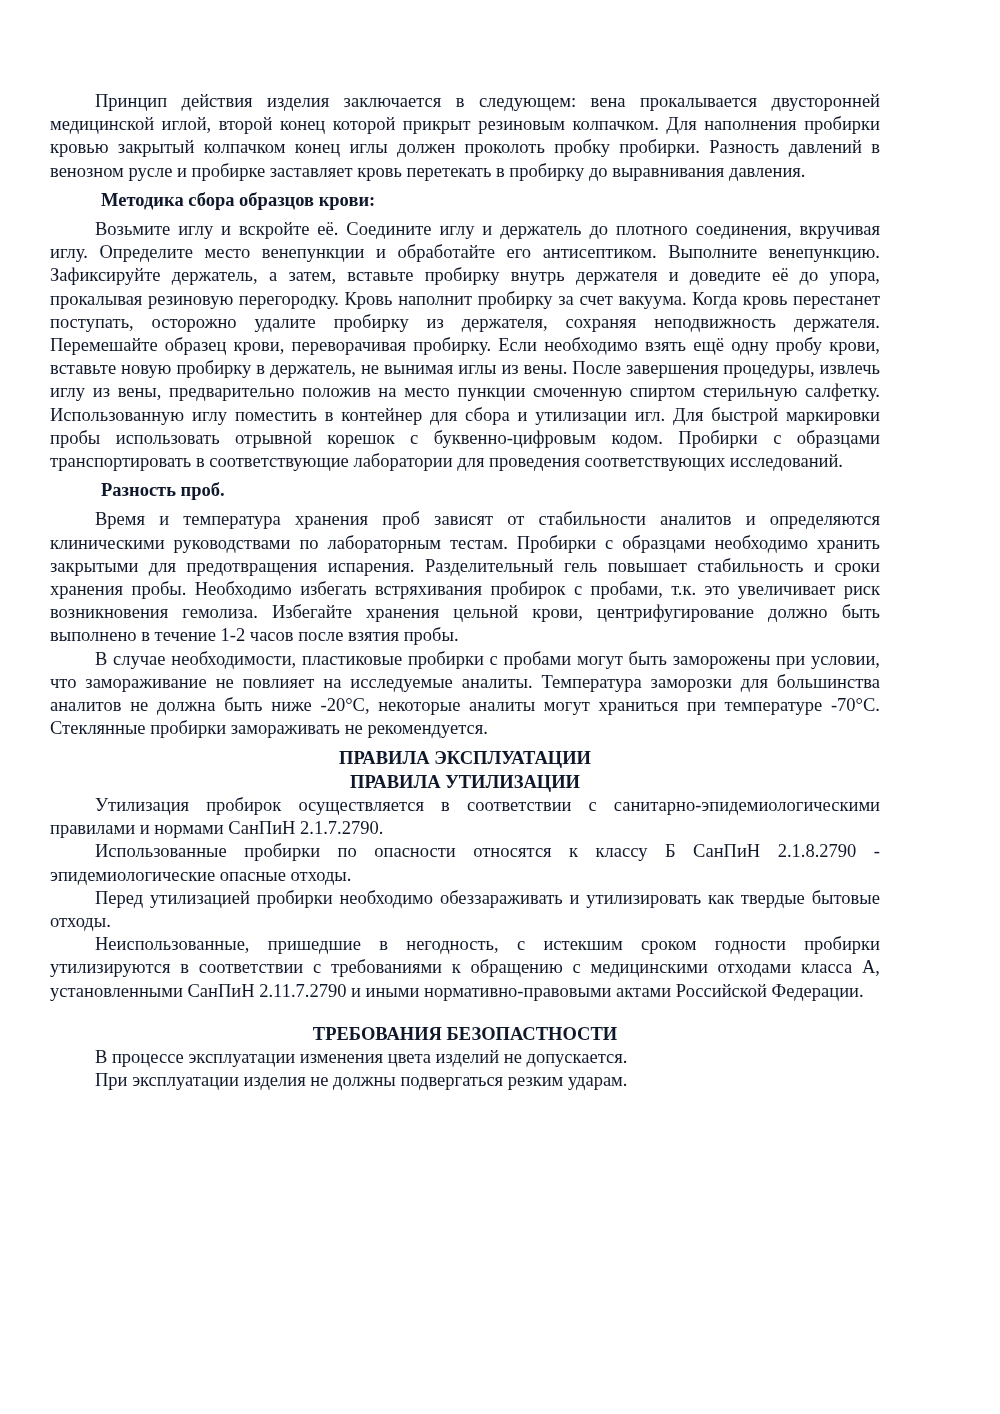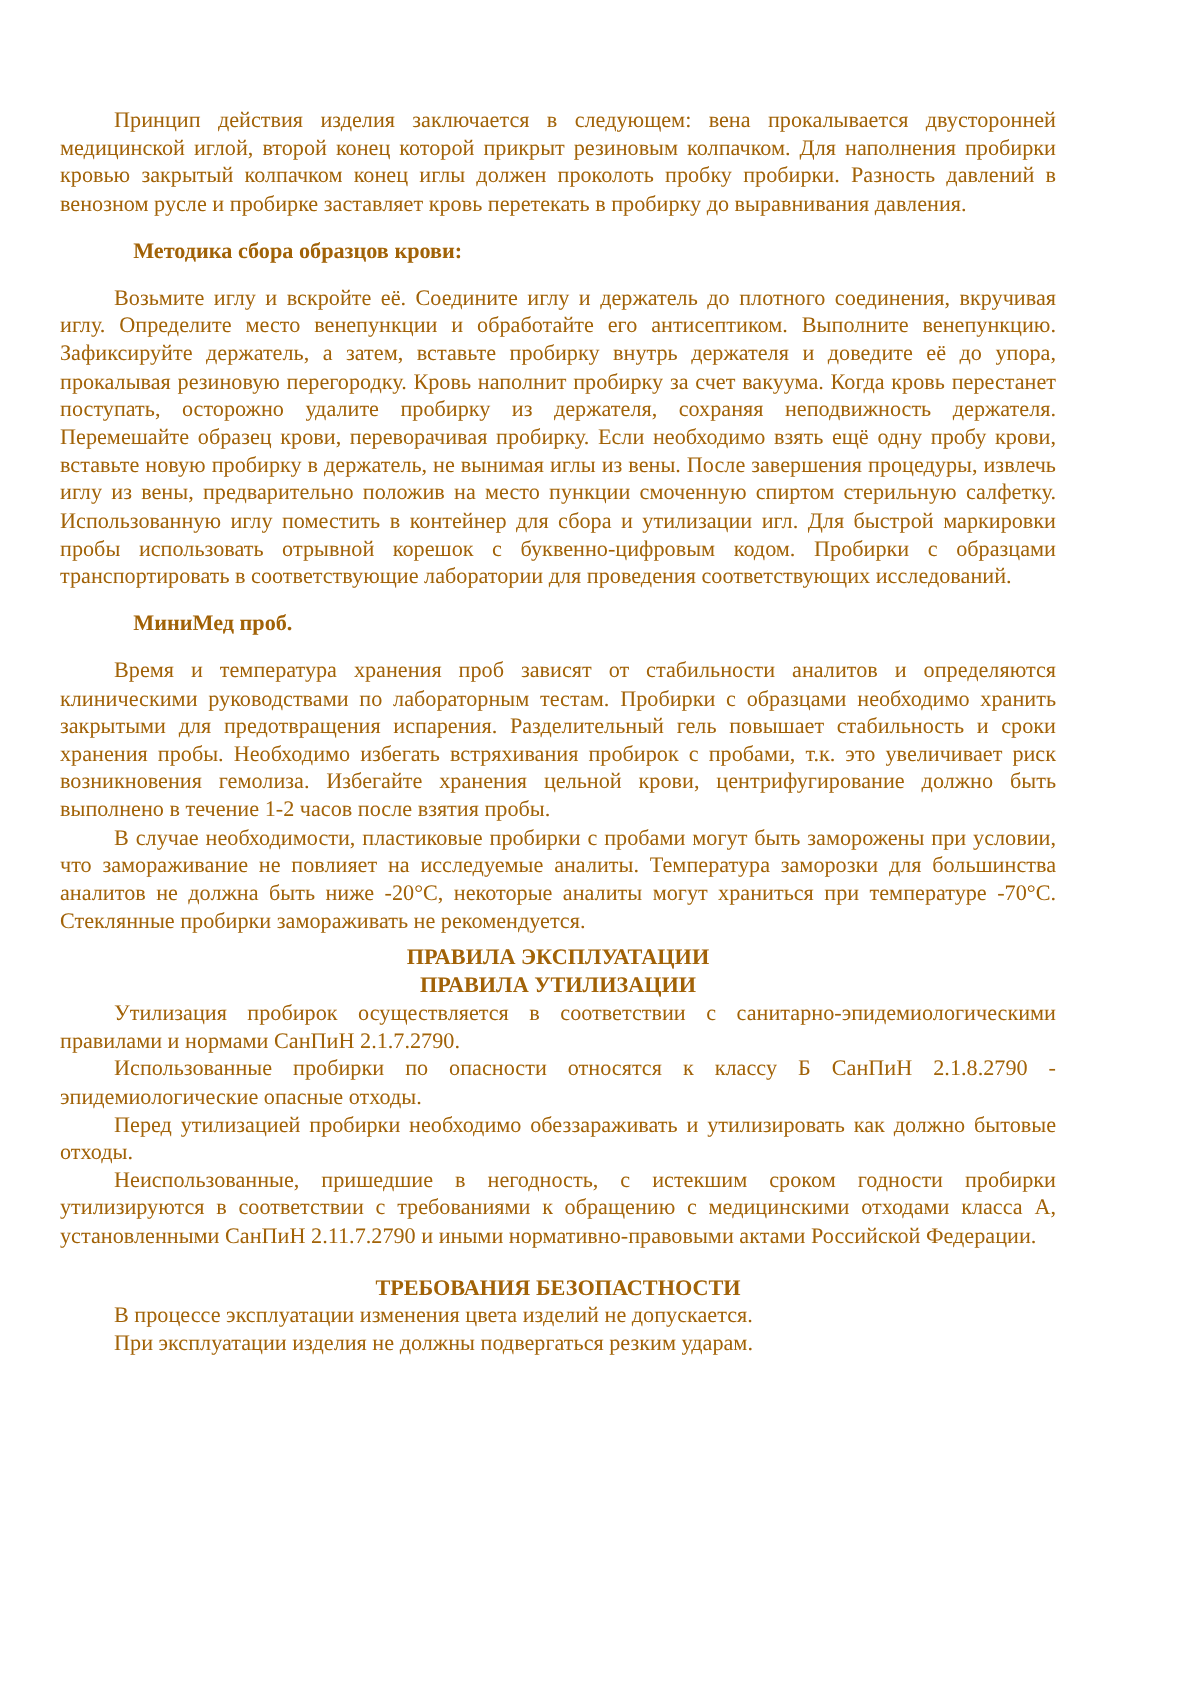--- a/index.html
+++ b/index.html
@@ -9,30 +9,30 @@
   }
   .page {
     box-sizing: border-box;
     width: 1000px;
     height: 1414px;
     background: #ffffff;
     padding: 90px 120px 0 50px;
     font-family: "Liberation Serif", "DejaVu Serif", serif;
     font-size: 18.5px;
     line-height: 23.2px;
-    color: #a16207;
+    color: #0f172a;
     overflow: hidden;
   }
   .para {
     margin: 0;
     text-align: justify;
     text-indent: 45px;
   }
   .subheading {
-    margin: 16px;
+    margin: 6px;
     text-indent: 45px;
     font-weight: bold;
     text-align: left;
   }
   .section-heading {
     margin: 0;
     text-indent: 0;
     font-weight: bold;
     text-align: center;
   }
@@ -43,25 +43,25 @@
     margin-top: 20px;
   }
 </style>
 </head>
 <body>
 
 <div class="page">
   <p class="para">Принцип действия изделия заключается в следующем: вена прокалывается двусторонней медицинской иглой, второй конец которой прикрыт резиновым колпачком. Для наполнения пробирки кровью закрытый колпачком конец иглы должен проколоть пробку пробирки. Разность давлений в венозном русле и пробирке заставляет кровь перетекать в пробирку до выравнивания давления.</p>
   <p class="subheading">Методика сбора образцов крови:</p>
   <p class="para">Возьмите иглу и вскройте её. Соедините иглу и держатель до плотного соединения, вкручивая иглу. Определите место венепункции и обработайте его антисептиком. Выполните венепункцию. Зафиксируйте держатель, а затем, вставьте пробирку внутрь держателя и доведите её до упора, прокалывая резиновую перегородку. Кровь наполнит пробирку за счет вакуума. Когда кровь перестанет поступать, осторожно удалите пробирку из держателя, сохраняя неподвижность держателя. Перемешайте образец крови, переворачивая пробирку. Если необходимо взять ещё одну пробу крови, вставьте новую пробирку в держатель, не вынимая иглы из вены. После завершения процедуры, извлечь иглу из вены, предварительно положив на место пункции смоченную спиртом стерильную салфетку. Использованную иглу поместить в контейнер для сбора и утилизации игл. Для быстрой маркировки пробы использовать отрывной корешок с буквенно-цифровым кодом. Пробирки с образцами транспортировать в соответствующие лаборатории для проведения соответствующих исследований.</p>
-  <p class="subheading">МиниМед проб.</p>
+  <p class="subheading">Разность проб.</p>
   <p class="para">Время и температура хранения проб зависят от стабильности аналитов и определяются клиническими руководствами по лабораторным тестам. Пробирки с образцами необходимо хранить закрытыми для предотвращения испарения. Разделительный гель повышает стабильность и сроки хранения пробы. Необходимо избегать встряхивания пробирок с пробами, т.к. это увеличивает риск возникновения гемолиза. Избегайте хранения цельной крови, центрифугирование должно быть выполнено в течение 1-2 часов после взятия пробы.</p>
   <p class="para">В случае необходимости, пластиковые пробирки с пробами могут быть заморожены при условии, что замораживание не повлияет на исследуемые аналиты. Температура заморозки для большинства аналитов не должна быть ниже -20°С, некоторые аналиты могут храниться при температуре -70°С. Стеклянные пробирки замораживать не рекомендуется.</p>
   <p class="section-heading gap-above">ПРАВИЛА ЭКСПЛУАТАЦИИ</p>
   <p class="section-heading">ПРАВИЛА УТИЛИЗАЦИИ</p>
   <p class="para">Утилизация пробирок осуществляется в соответствии с санитарно-эпидемиологическими правилами и нормами СанПиН 2.1.7.2790.</p>
   <p class="para">Использованные пробирки по опасности относятся к классу Б СанПиН 2.1.8.2790 - эпидемиологические опасные отходы.</p>
-  <p class="para">Перед утилизацией пробирки необходимо обеззараживать и утилизировать как должно бытовые отходы.</p>
+  <p class="para">Перед утилизацией пробирки необходимо обеззараживать и утилизировать как твердые бытовые отходы.</p>
   <p class="para">Неиспользованные, пришедшие в негодность, с истекшим сроком годности пробирки утилизируются в соответствии с требованиями к обращению с медицинскими отходами класса А, установленными СанПиН 2.11.7.2790 и иными нормативно-правовыми актами Российской Федерации.</p>
   <p class="section-heading gap-above-small">ТРЕБОВАНИЯ БЕЗОПАСТНОСТИ</p>
   <p class="para">В процессе эксплуатации изменения цвета изделий не допускается.</p>
   <p class="para">При эксплуатации изделия не должны подвергаться резким ударам.</p>
 </div>
 
 </body></html>

